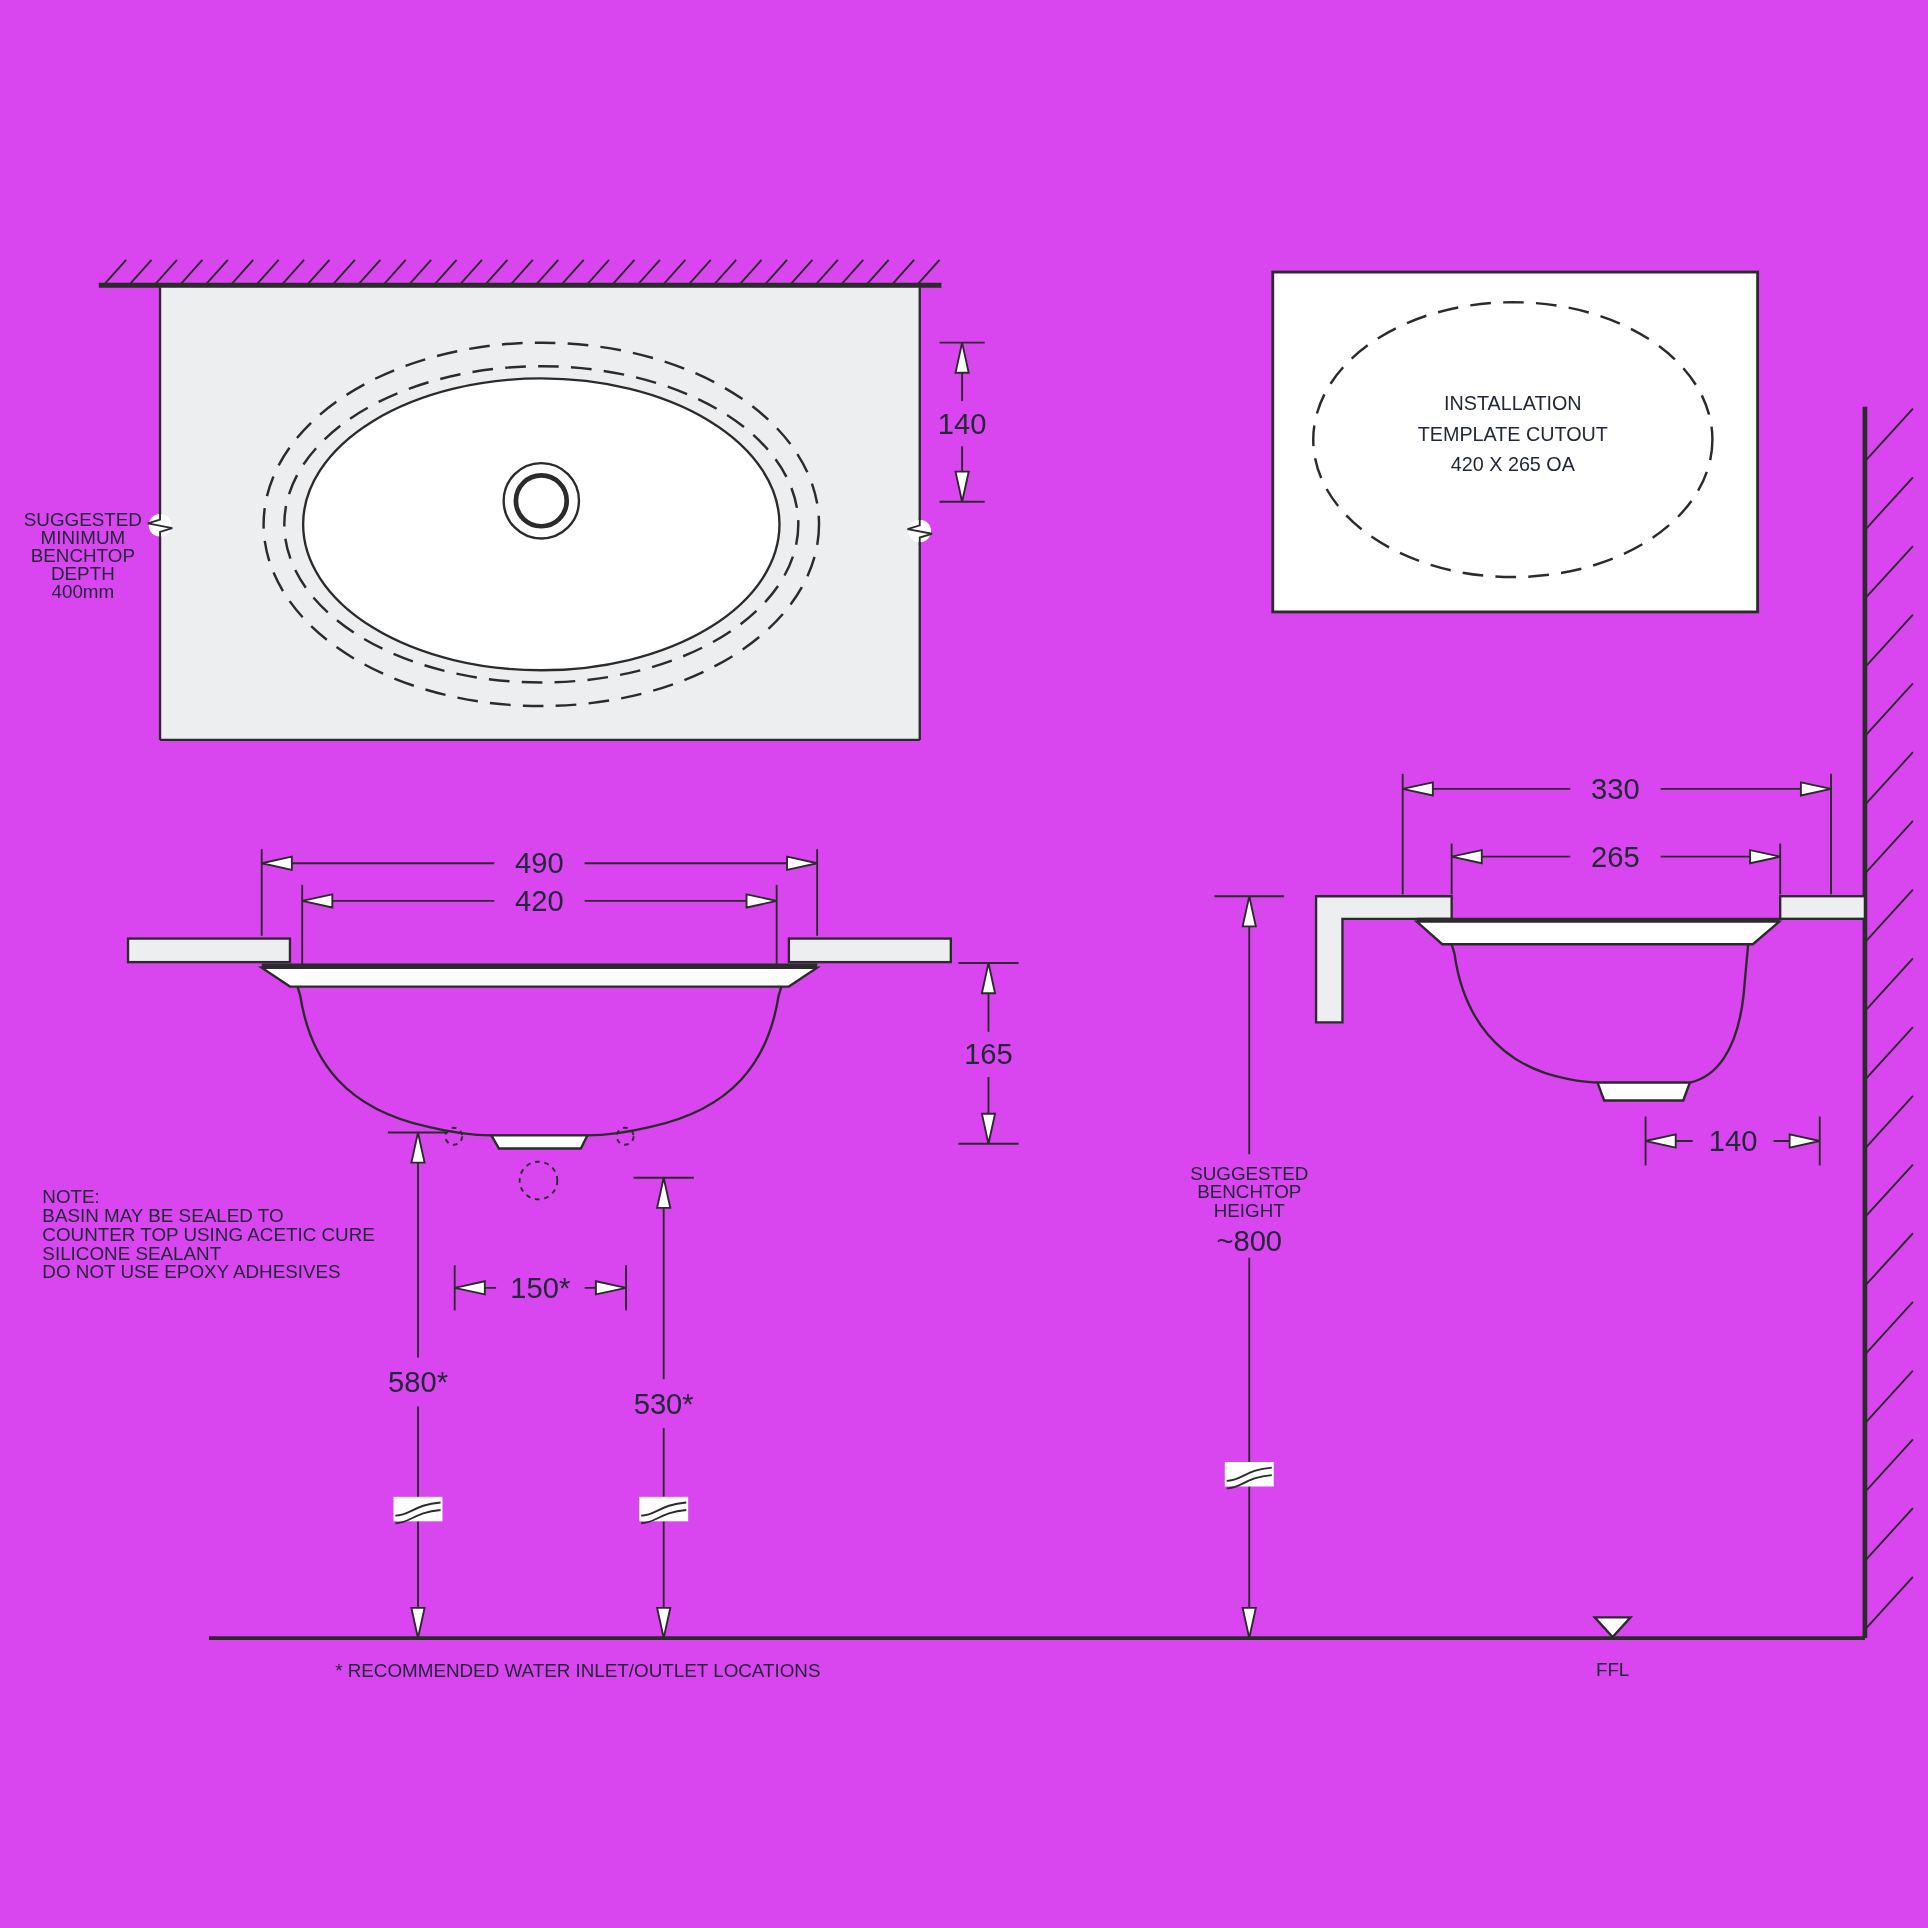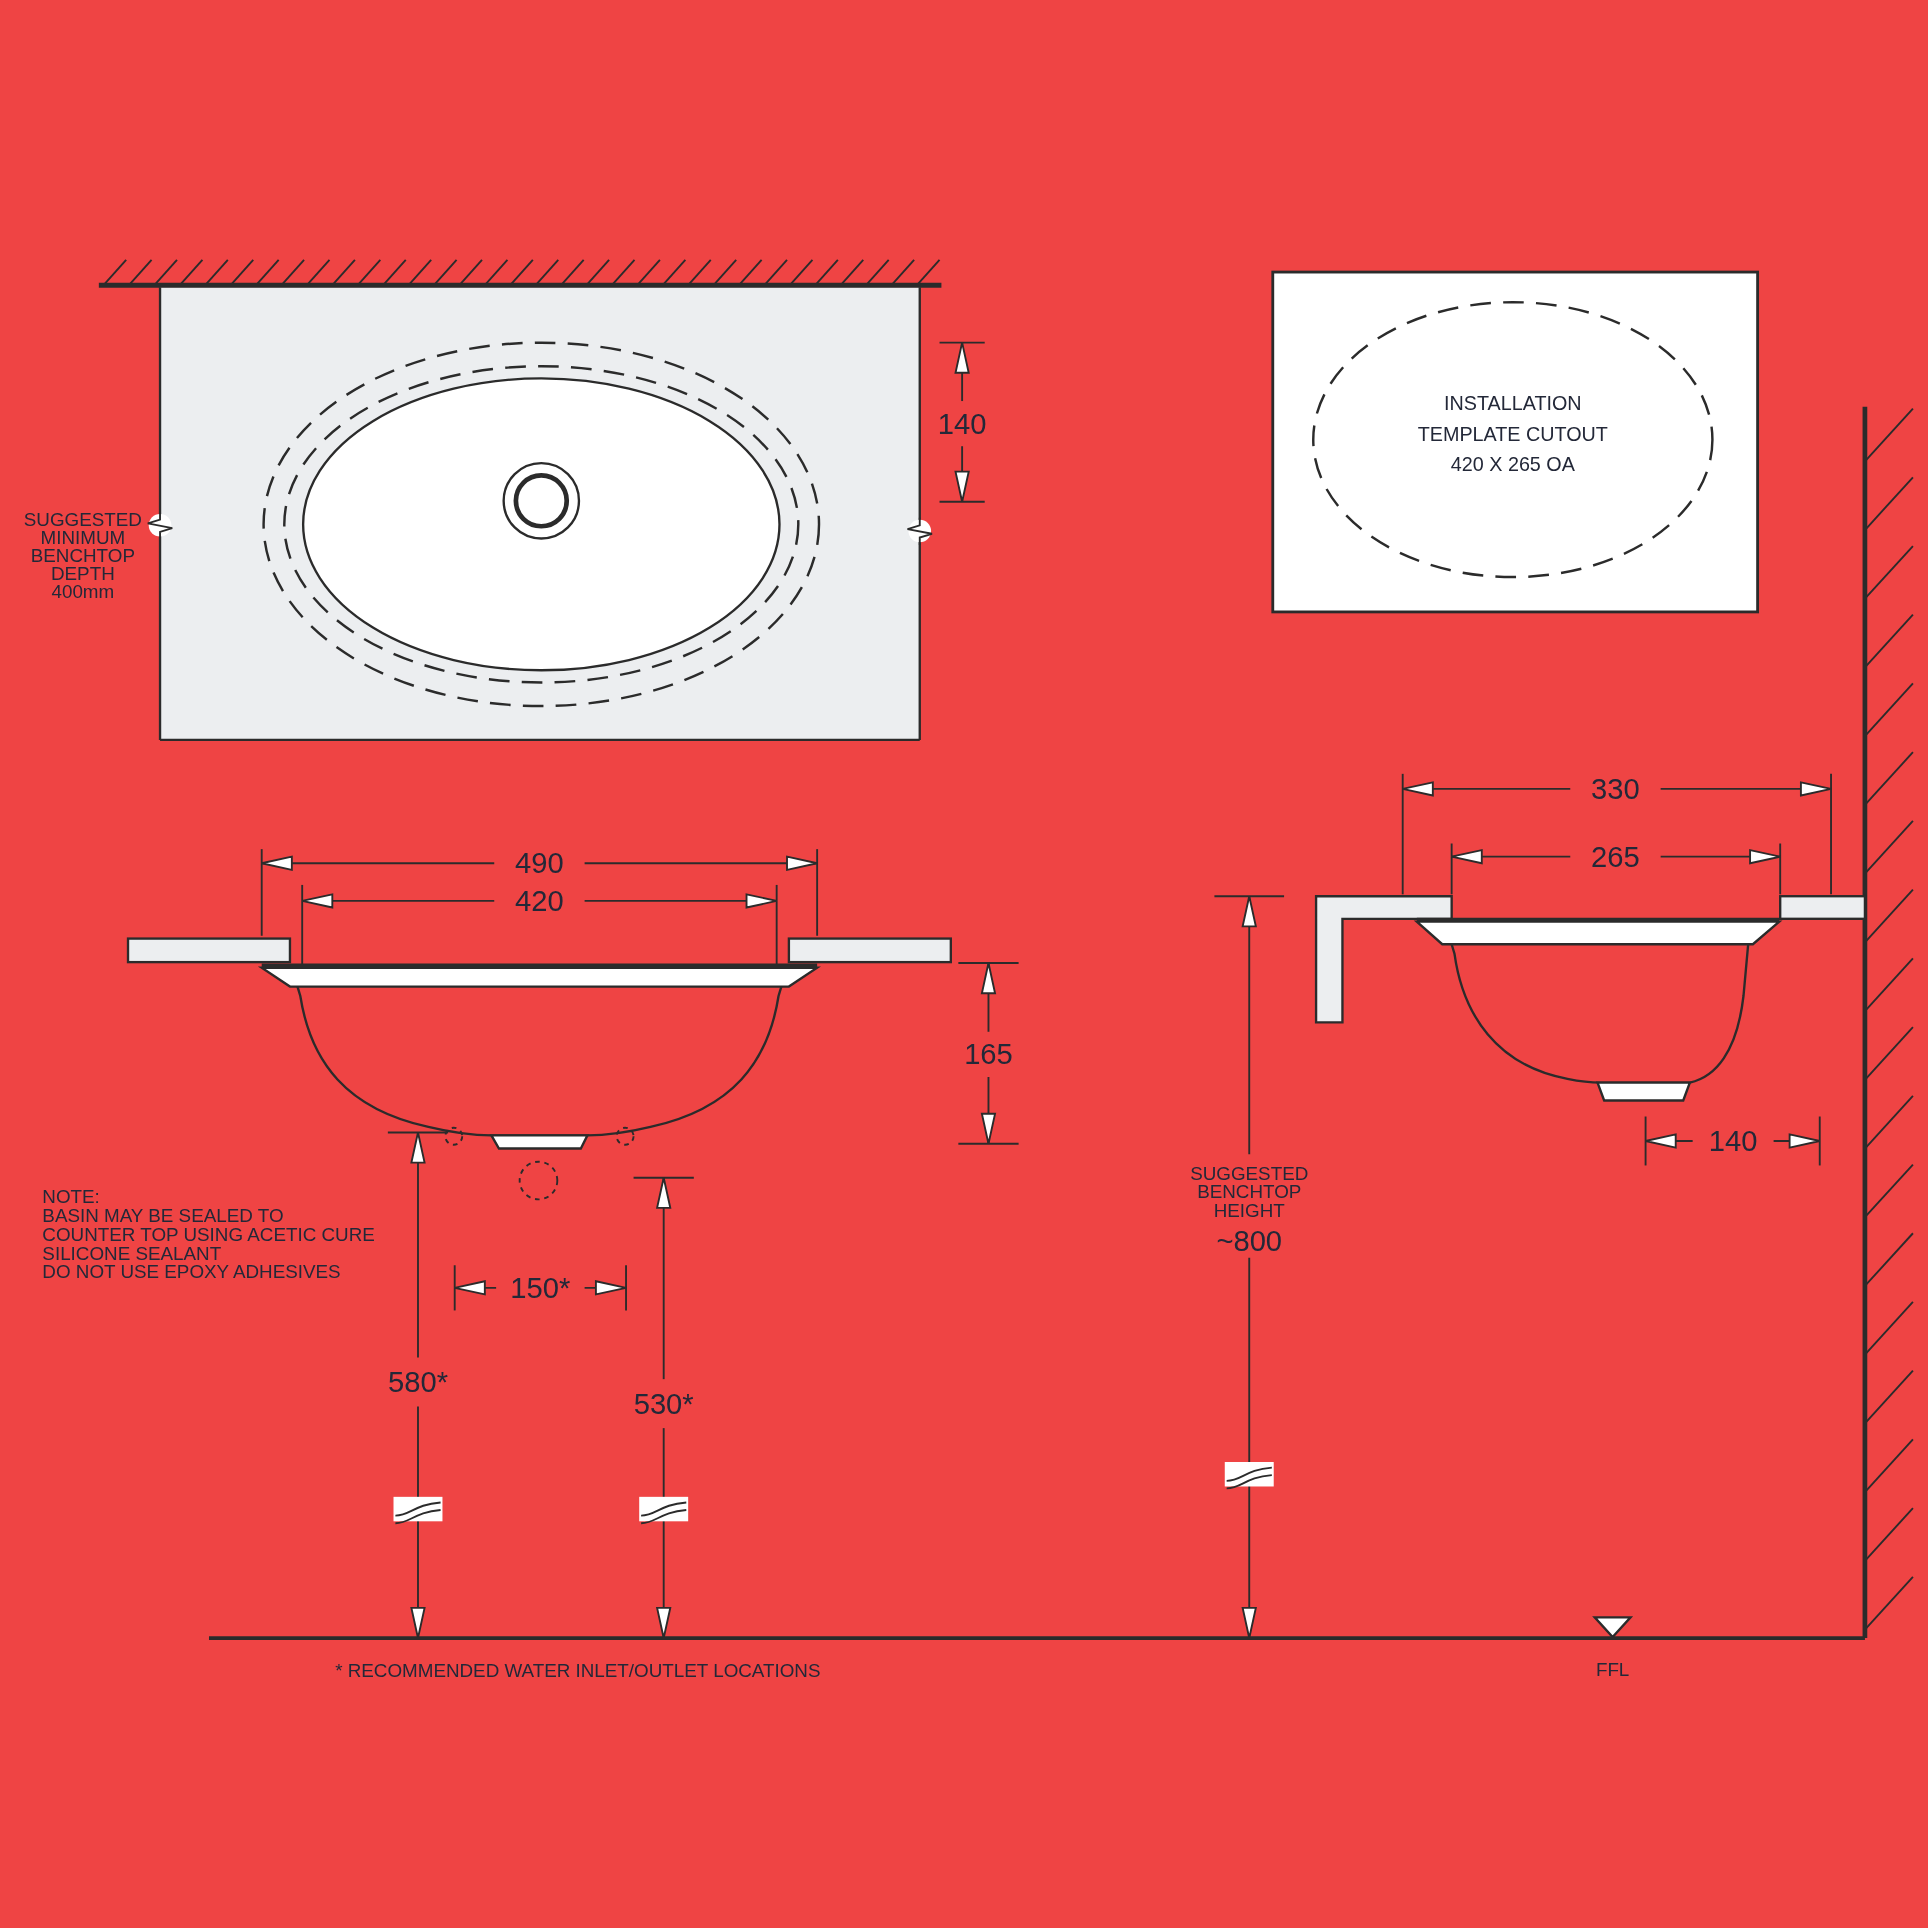--- a/index.html
+++ b/index.html
@@ -1,16 +1,16 @@
 <!DOCTYPE html>
 <html style="font-size:15px"><head>
 <meta charset="utf-8">
 <style>
   html,body{margin:0;padding:0;background:#ffffff;}
-  .canvas{width:1928px;height:1928px;position:relative;background:#ef4444;}
+  .canvas{width:1928px;height:1928px;position:relative;background:#d946ef;}
   svg{display:block;}
   svg text{font-family:"Liberation Sans", sans-serif;fill:#232838;}
   .dim{font-size:31px;}
   .lbl{font-size:20px;}
   .tpl{font-size:21px;}
   .mid{text-anchor:middle;dominant-baseline:central;}
   .ln{stroke:#2b2b2b;stroke-width:2.5;fill:none;}
   .thin{stroke:#2b2b2b;stroke-width:2;fill:none;}
   .thick{stroke:#2b2b2b;stroke-width:5.5;fill:none;}
   .med{stroke:#2b2b2b;stroke-width:4;fill:none;}

